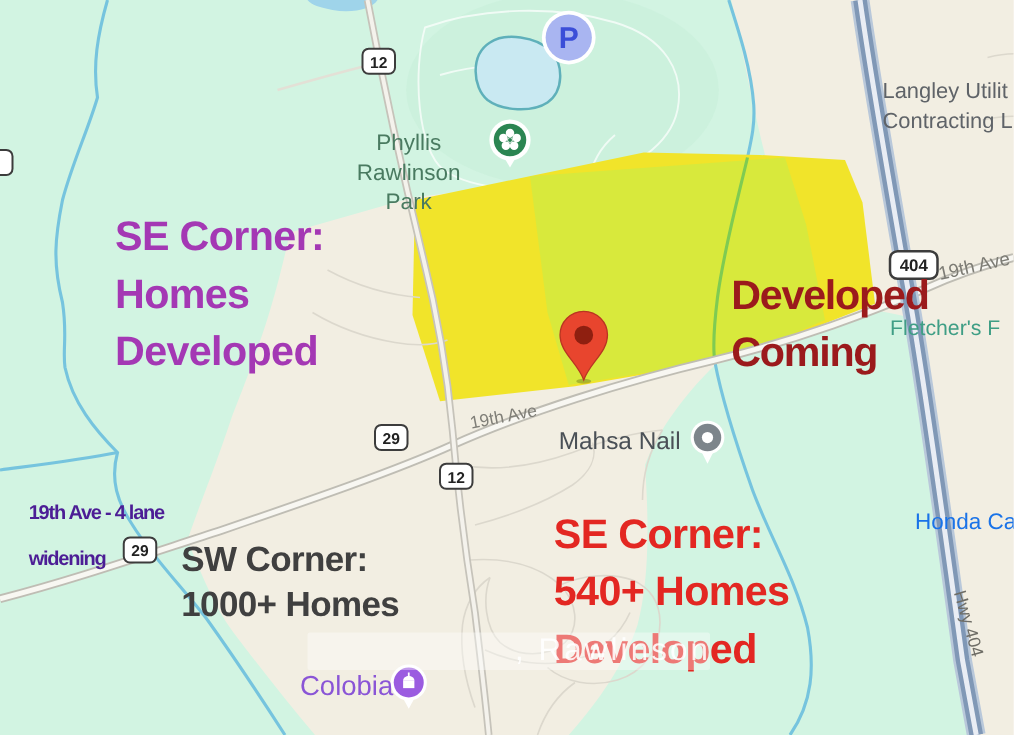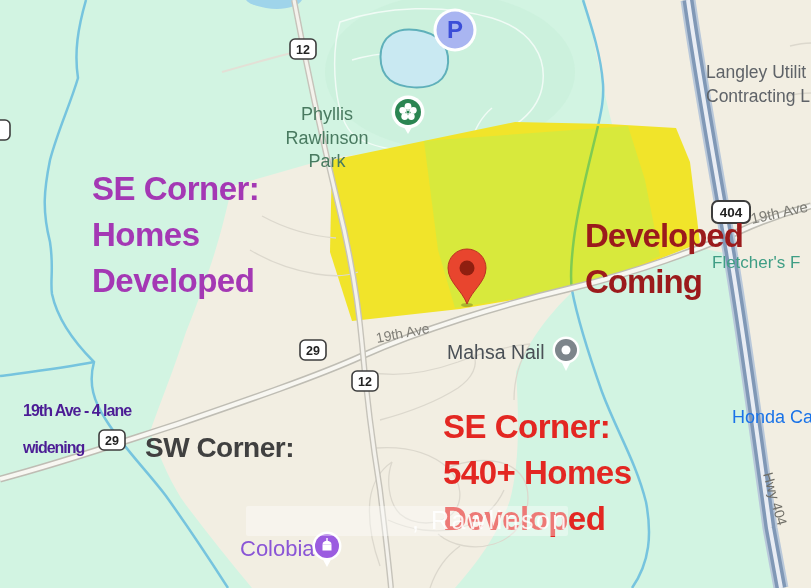--- a/index.html
+++ b/index.html
@@ -196,20 +196,21 @@
     <div>Coming</div>
   </div>
 
   <div class="ann ann-black">
     <div>19th Ave - 4 lane</div>
     <div>widening</div>
   </div>
 
   <div class="ann ann-blue">
     <div>SW Corner:</div>
+    <div>1000+ Homes</div>
   </div>
 
   <div class="ann ann-red">
     <div>SE Corner:</div>
     <div>540+ Homes</div>
     <div>Developed</div>
   </div>
 
   <div class="watermark-band">
     <span class="watermark-text">, Rawlinson</span>

